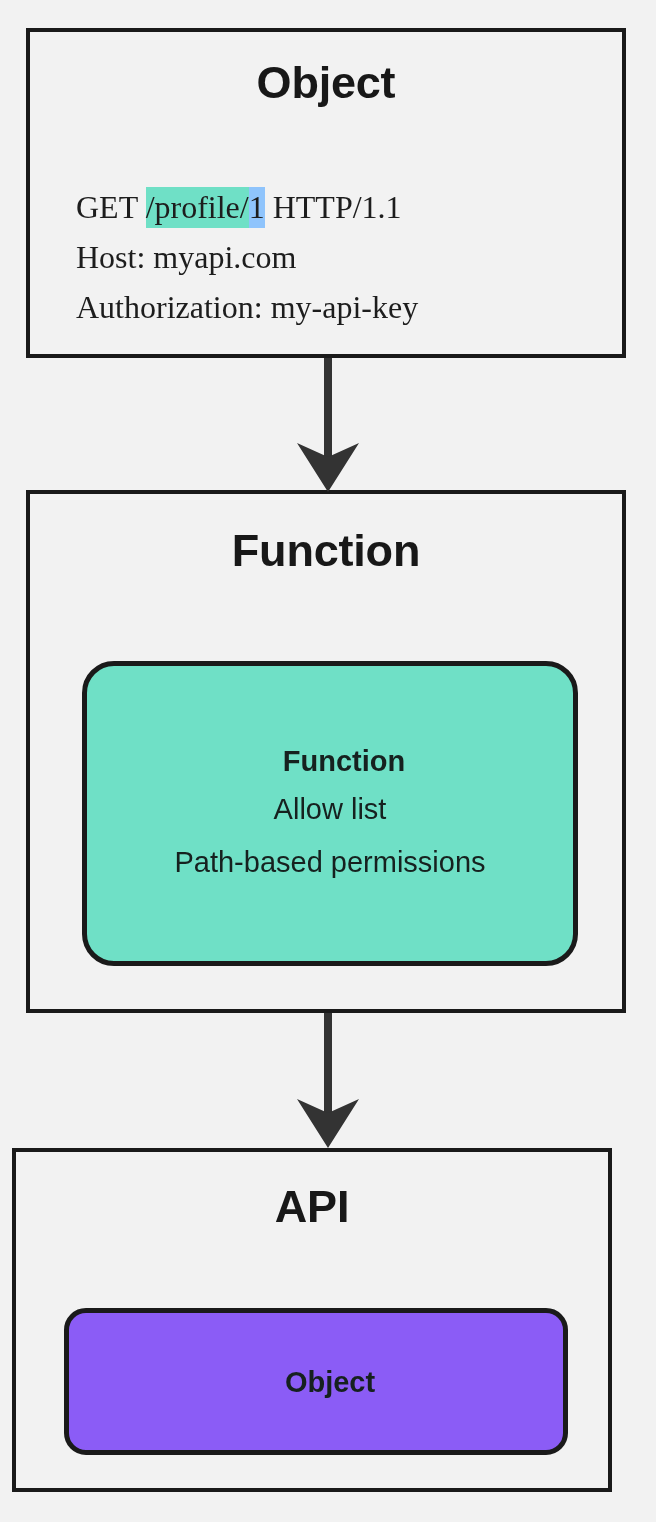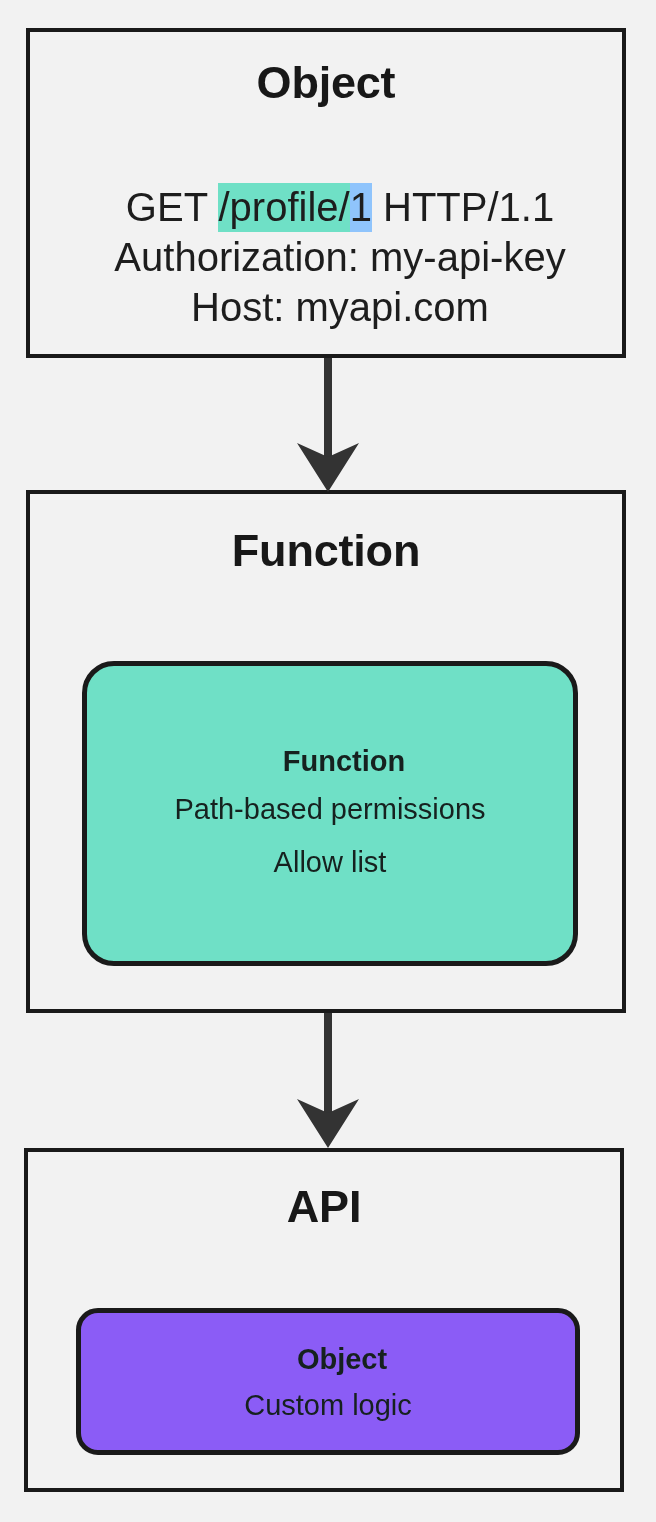--- a/index.html
+++ b/index.html
@@ -37,21 +37,21 @@
     width: 600px;
     height: 330px;
   }
   #gateway-node {
     left: 26px;
     top: 490px;
     width: 600px;
     height: 523px;
   }
   #api-node {
-    left: 24px;
+    left: 12px;
     top: 1148px;
     width: 600px;
     height: 344px;
   }
 
   
   .node-title {
     position: absolute;
     left: 0;
     width: 100%;
@@ -63,25 +63,26 @@
   #client-title  { top: 24px;  font-size: 45px; line-height: 54px; }
   #gateway-title { top: 30px;  font-size: 45px; line-height: 54px; }
   #api-title     { top: 28px;  font-size: 45px; line-height: 54px; }
 
   
   #request-block {
     position: absolute;
     left: 46px;
     top: 150px;
     right: 18px;
-    font-size: 40px;
+    font-size: 32px;
     line-height: 50px;
     color: #1d1d1d;
-    text-align: center;
+    text-align: left;
     white-space: nowrap;
+    font-family: Liberation Serif, serif;
   }
   .req-line { display: block; }
   .hl-path {
     background: #6fe0c6;
     padding: 2px 0 3px 0;
   }
   .hl-id {
     background: #8fc4fc;
     padding: 2px 0 3px 0;
   }
@@ -144,41 +145,40 @@
 </head>
 <body>
 
 <div class="canvas">
 
   <div class="node" id="client-node">
     <div class="node-title" id="client-title">Object</div>
 
     <div id="request-block">
       <span class="req-line"><span>GET </span><span class="hl-path">/profile/</span><span class="hl-id">1</span><span> HTTP/1.1</span></span>
+      <span class="req-line">Host: myapi.com</span>
       <span class="req-line">Authorization: my-api-key</span>
-      <span class="req-line">Host: myapi.com</span>
     </div>
   </div>
 
   <div class="node" id="gateway-node">
     <div class="node-title" id="gateway-title">Function</div>
 
     <div class="subnode" id="function-node">
       <div class="sub-title">Function</div>
+      <div class="sub-line">Allow list</div>
       <div class="sub-line">Path-based permissions</div>
-      <div class="sub-line">Allow list</div>
     </div>
   </div>
 
   <div class="node" id="api-node">
     <div class="node-title" id="api-title">API</div>
 
     <div class="subnode" id="object-node">
       <div class="sub-title">Object</div>
-      <div class="sub-line">Custom logic</div>
     </div>
   </div>
 
   <svg class="arrow-svg" viewBox="0 0 656 1522">
 
     <g>
       <line x1="328" y1="358" x2="328" y2="462" stroke="#333333" stroke-width="8"></line>
       <path d="M 328 492 L 297 443 L 328 457 L 359 443 Z" fill="#333333"></path>
     </g>
 

